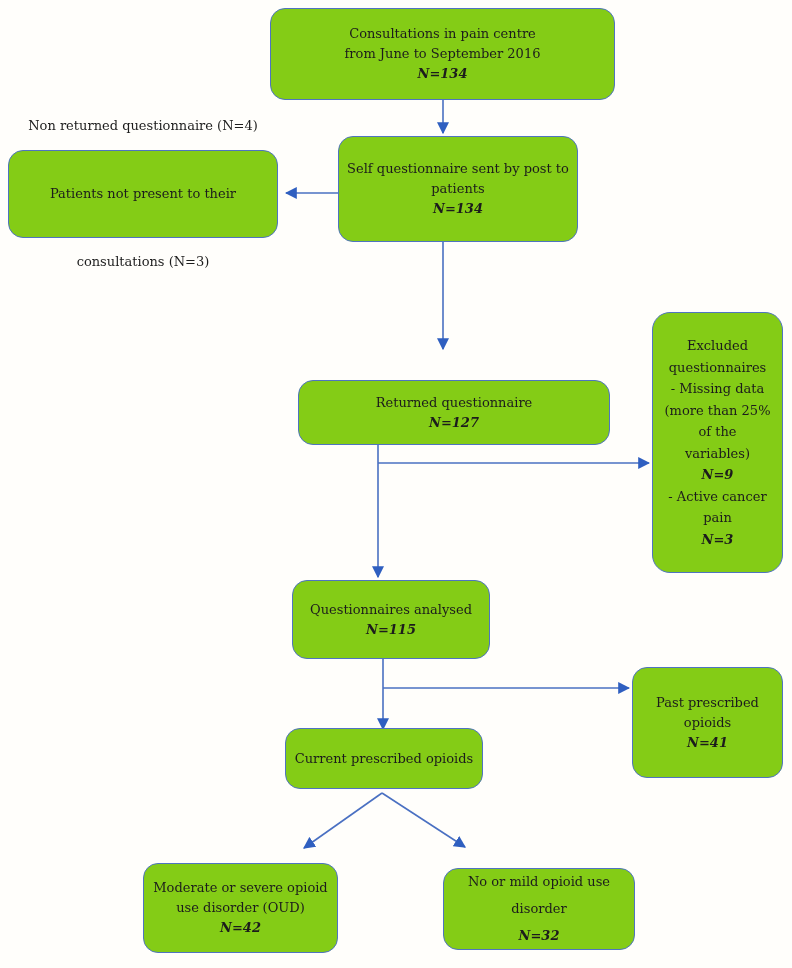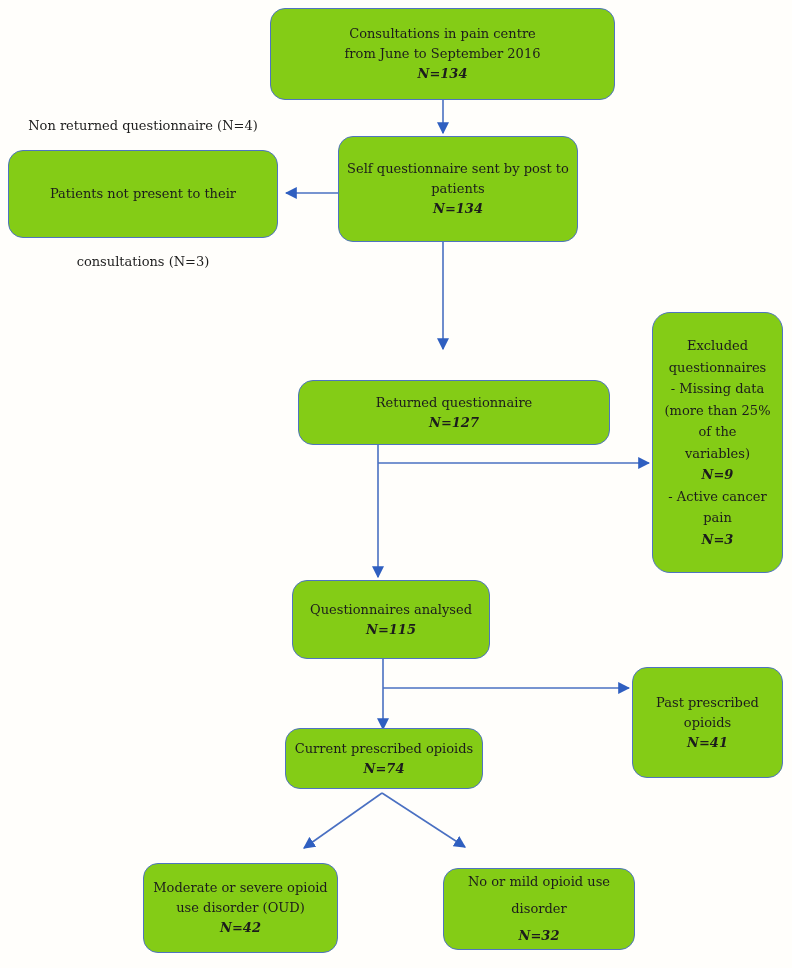--- a/index.html
+++ b/index.html
@@ -102,21 +102,20 @@
   </div>
 
   <div class="node" style="left:632px; top:667px; width:151px; height:111px;">
     <div class="line">Past prescribed</div>
     <div class="line">opioids</div>
     <div class="line em">N=41</div>
   </div>
 
   <div class="node" style="left:285px; top:728px; width:198px; height:61px;">
     <div class="line">Current prescribed opioids</div>
-    <div class="line em">N=74</div>
   </div>
 
   <div class="node" style="left:143px; top:863px; width:195px; height:90px;">
     <div class="line">Moderate or severe opioid</div>
     <div class="line">use disorder (OUD)</div>
     <div class="line em">N=42</div>
   </div>
 
   <div class="node" style="left:443px; top:868px; width:192px; height:82px;gap:7px;">
     <div class="line">No or mild opioid use</div>

